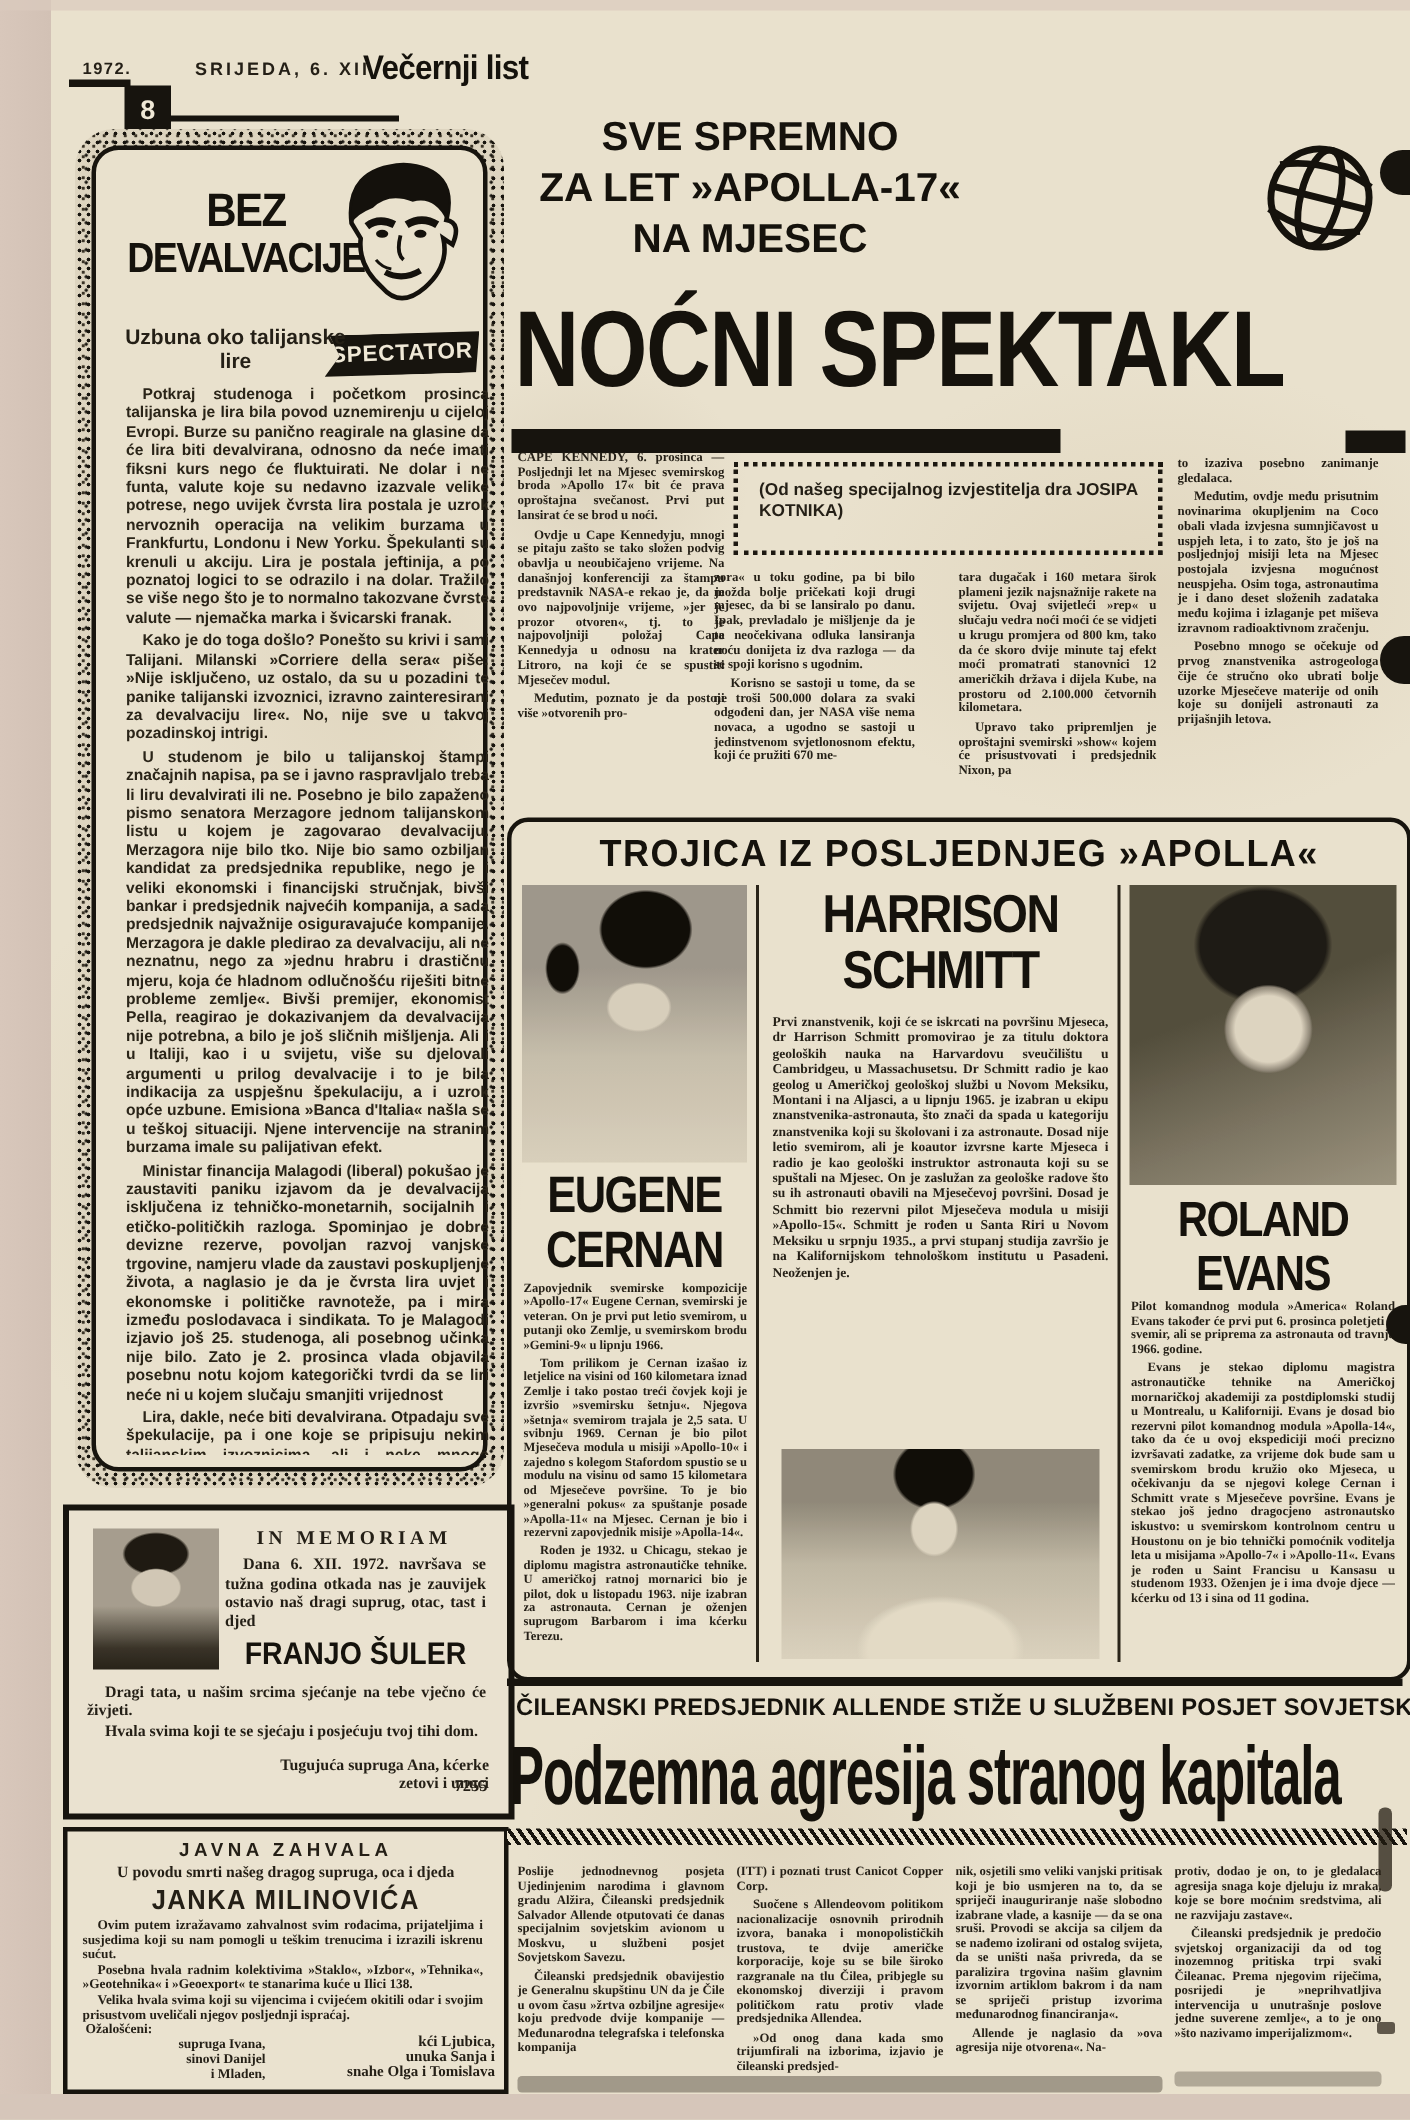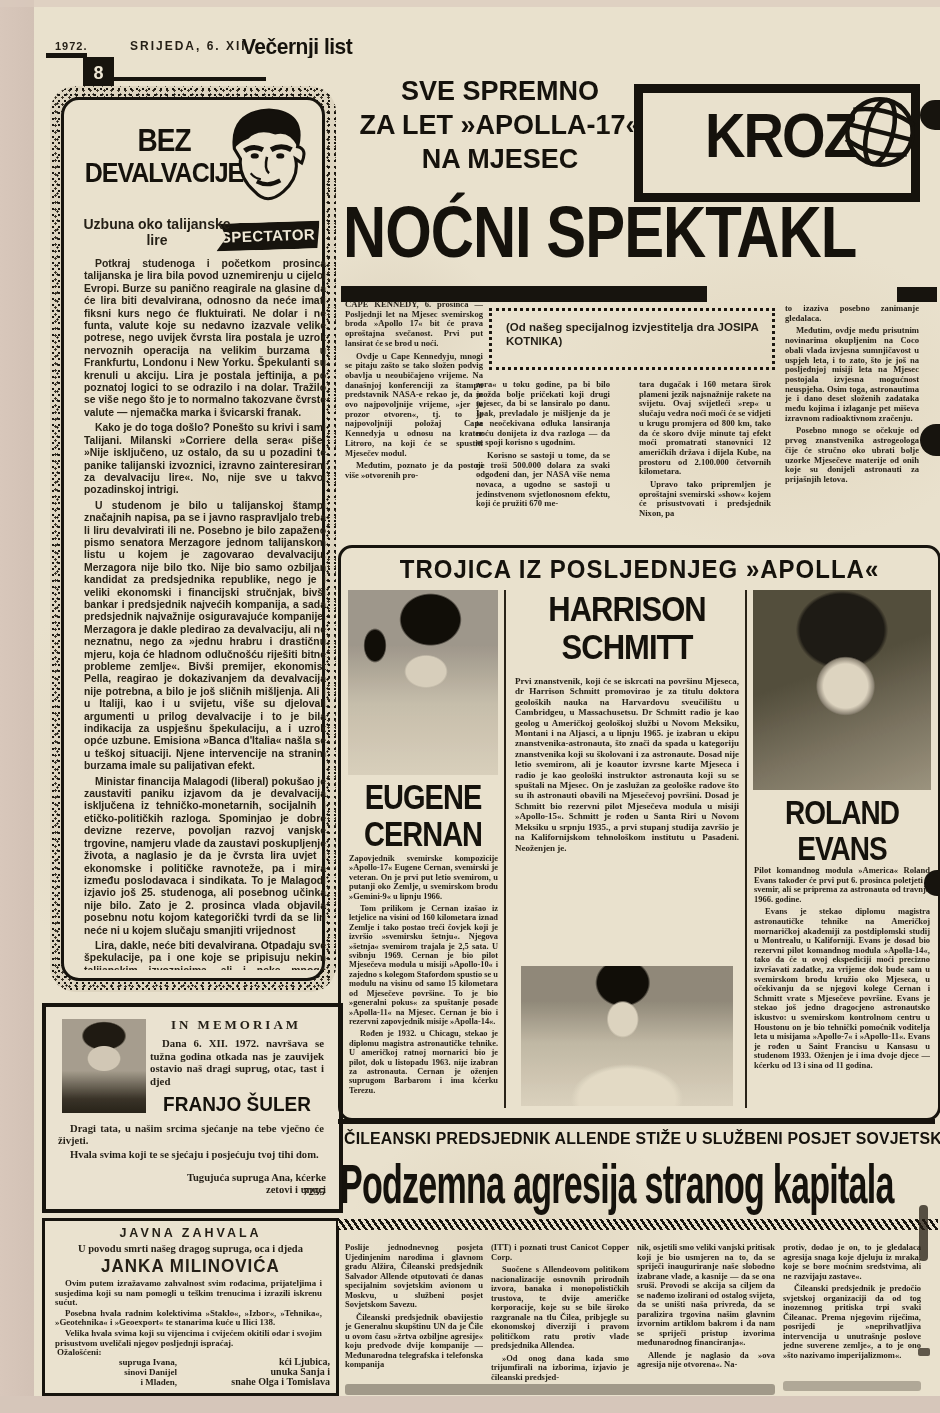--- a/index.html
+++ b/index.html
@@ -122,23 +122,20 @@
 unuka Sanja i
 snahe Olga i Tomislava</div>
   </div>
 
   <div class="abs headline ctr" style="left:355px;top:74px;width:290px;font-size:27px;line-height:34px;letter-spacing:0;">
     <div>SVE SPREMNO</div>
     <div>ZA LET »APOLLA-17«</div>
     <div>NA MJESEC</div>
   </div>
 
-  <div class="abs" style="left:634px;top:84px;width:268px;height:100px;border:9px solid #15120c;">
-    <div class="abs headline" style="left:62px;top:6px;font-size:56px;letter-spacing:-2px;transform:scaleY(1.12);transform-origin:left top;">KROZ</div>
-  </div>
   <svg class="abs" style="left:842px;top:94px;width:76px;height:76px;transform:rotate(14deg);" viewBox="0 0 100 100">
     <g stroke="#15120c" stroke-width="6" fill="none">
       <circle cx="50" cy="50" r="43"></circle>
       <ellipse cx="50" cy="50" rx="17" ry="43"></ellipse>
       <path d="M9,30 Q50,14 91,30"></path>
       <path d="M9,70 Q50,86 91,70"></path>
       <path d="M7,50 L93,50"></path>
     </g>
   </svg>
 

